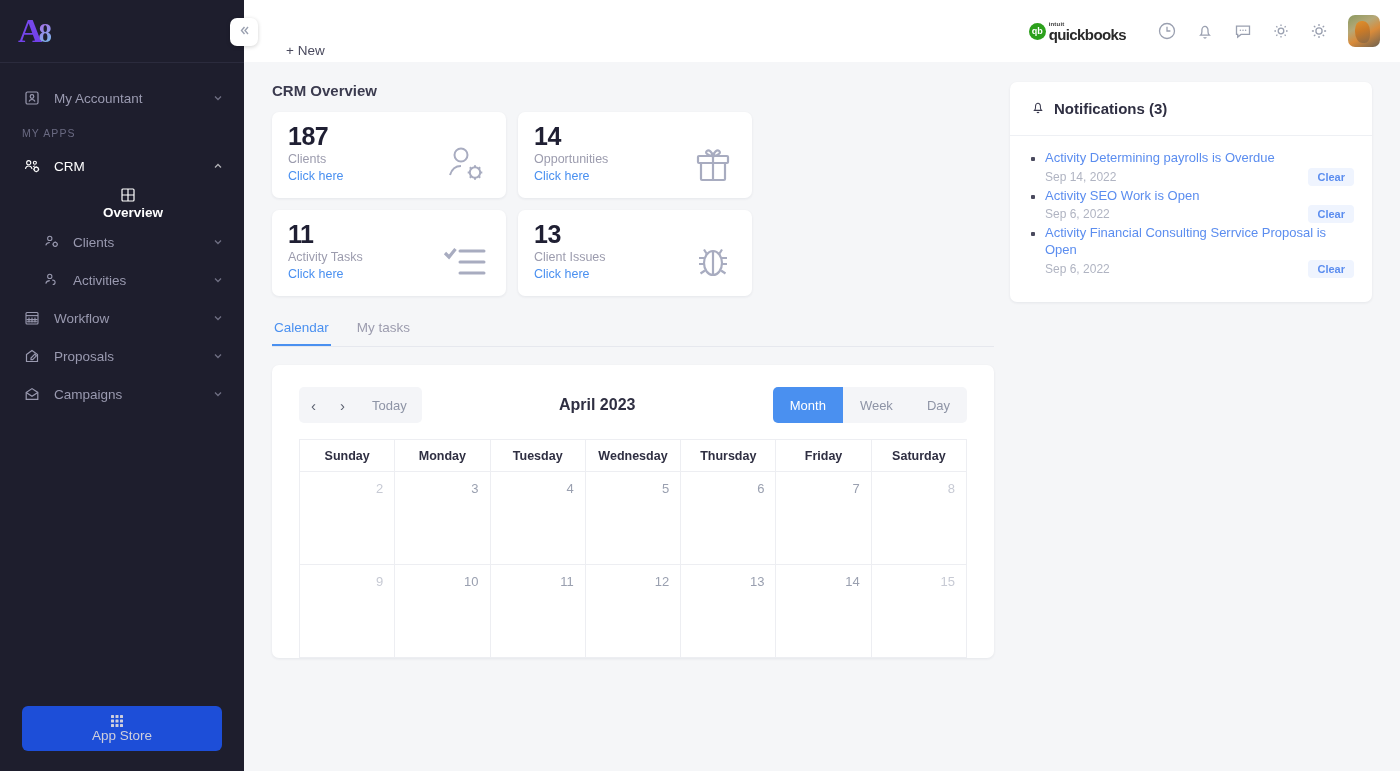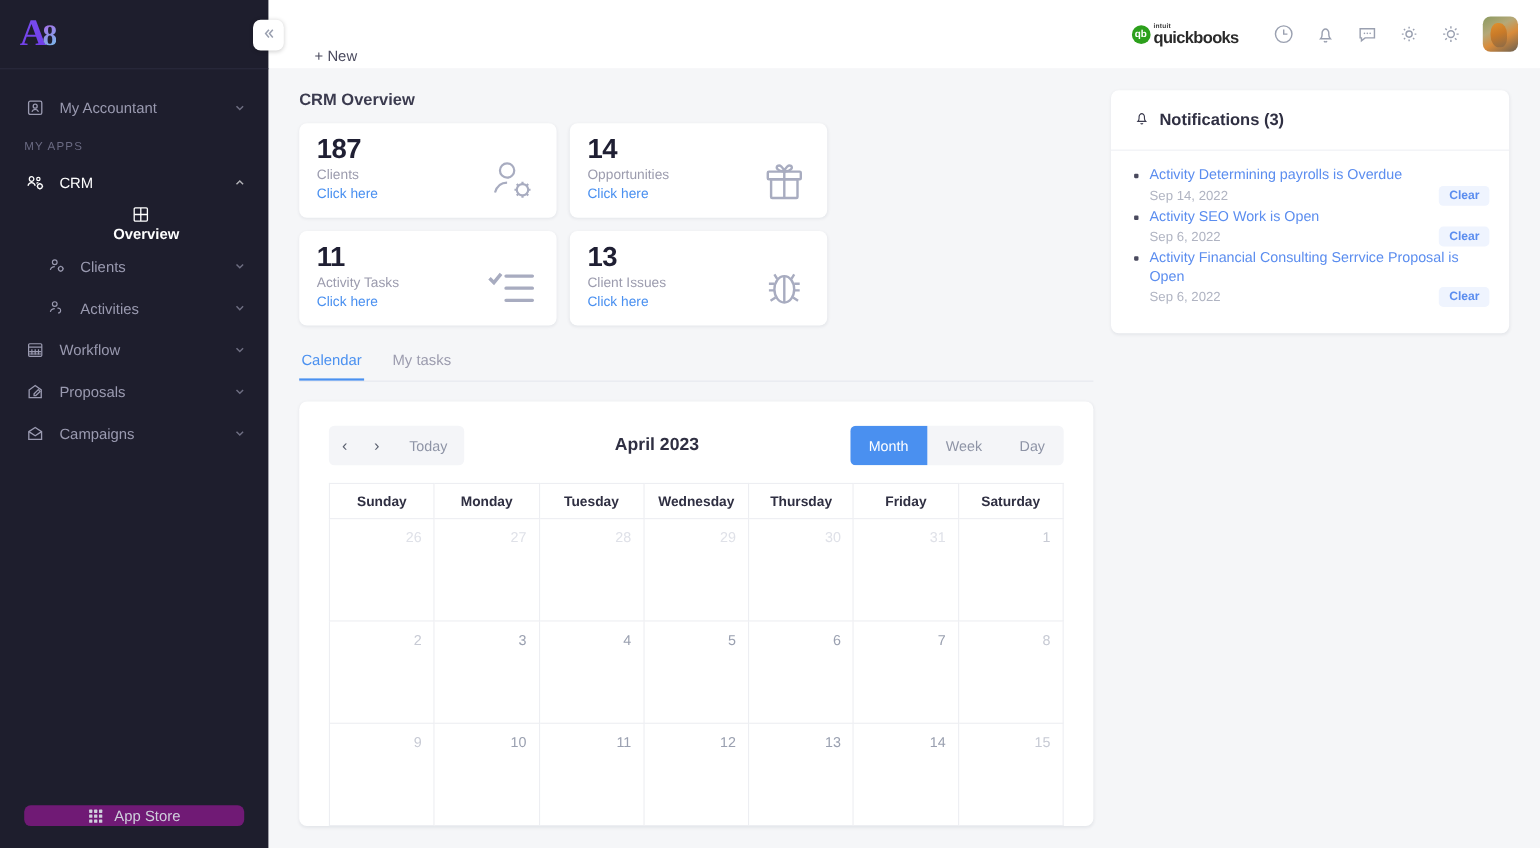--- a/index.html
+++ b/index.html
@@ -48,23 +48,23 @@
   .nav-item.active-parent { color: #ffffff; font-weight: normal; }
   .nav-item.sub { padding-left: 42px; font-size: 13.5px; }
   .nav-item.sub .ico { margin-right: 11px; }
   .nav-item.sub.current { color: #ffffff; font-weight: bold; flex-direction: column; }
   .section-label {
     color: #6a6a82; font-size: 10.5px; letter-spacing: 1.1px;
     padding: 10px 22px 8px 22px; text-transform: uppercase;
   }
   .appstore-wrap { padding: 0 22px 20px 22px; }
   .appstore-btn {
-    height: 19px; background: #701a75; border-radius: 6px;
+    height: 45px; background: #1d4ed8; border-radius: 6px;
     display: flex; align-items: center; justify-content: center;
-    color: #cfcfdc; font-size: 13.5px; cursor: pointer;
+    color: #cfcfdc; font-size: 13.5px; cursor: pointer; flex-direction: column;
   }
   .appstore-btn .grid-ico { margin-right: 10px; display:flex; }
 
   .collapse-btn {
     position: absolute; right: -14px; top: 18px;
     width: 28px; height: 28px; border-radius: 7px;
     background: #ffffff; box-shadow: 0 1px 4px rgba(0,0,0,.18);
     display: flex; align-items: center; justify-content: center;
     color: #9aa0b0; font-size: 13px; cursor: pointer; z-index: 30;
   }
@@ -490,29 +490,20 @@
                 <th>Sunday</th>
                 <th>Monday</th>
                 <th>Tuesday</th>
                 <th>Wednesday</th>
                 <th>Thursday</th>
                 <th>Friday</th>
                 <th>Saturday</th>
               </tr>
             </thead>
             <tbody>
-              <tr>
-                <td class="muted">26</td>
-                <td class="muted">27</td>
-                <td class="muted">28</td>
-                <td class="muted">29</td>
-                <td class="muted">30</td>
-                <td class="muted">31</td>
-                <td class="weekend">1</td>
-              </tr>
               <tr>
                 <td class="weekend">2</td>
                 <td>3</td>
                 <td>4</td>
                 <td>5</td>
                 <td>6</td>
                 <td>7</td>
                 <td class="weekend">8</td>
               </tr>
               <tr>

